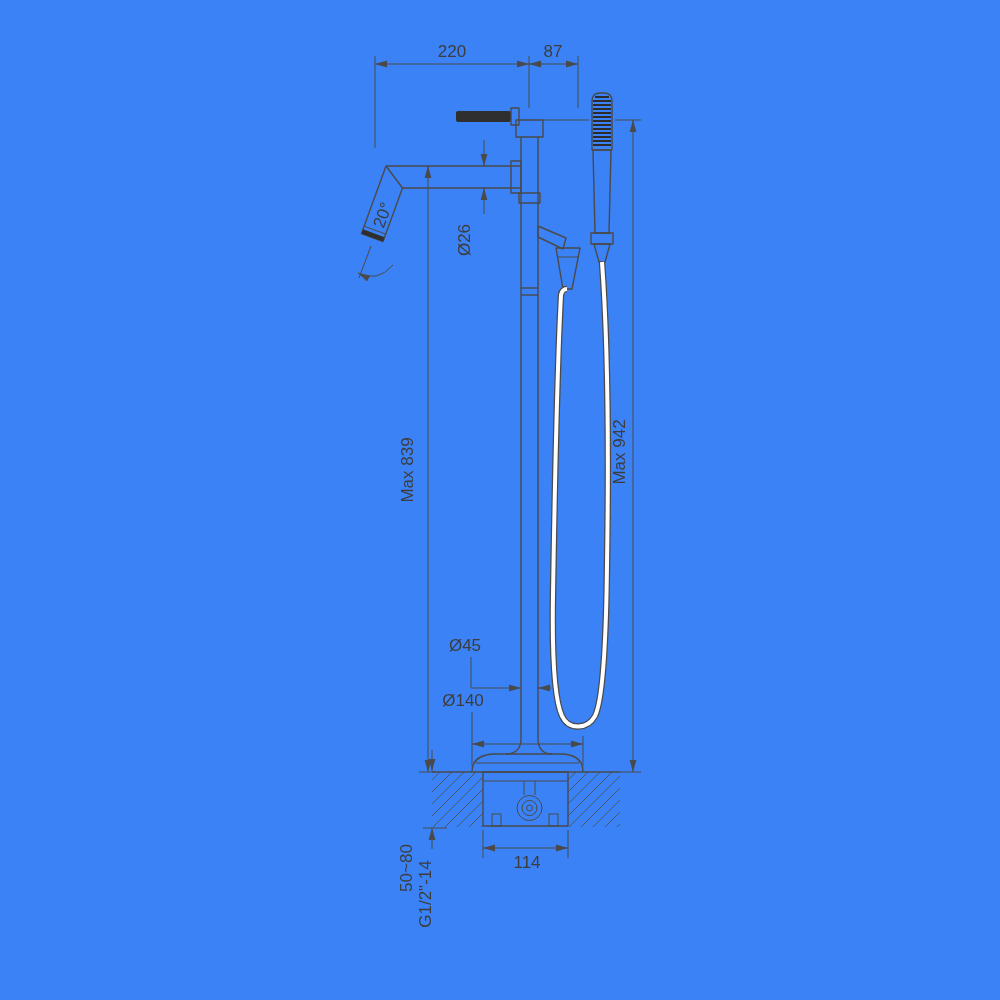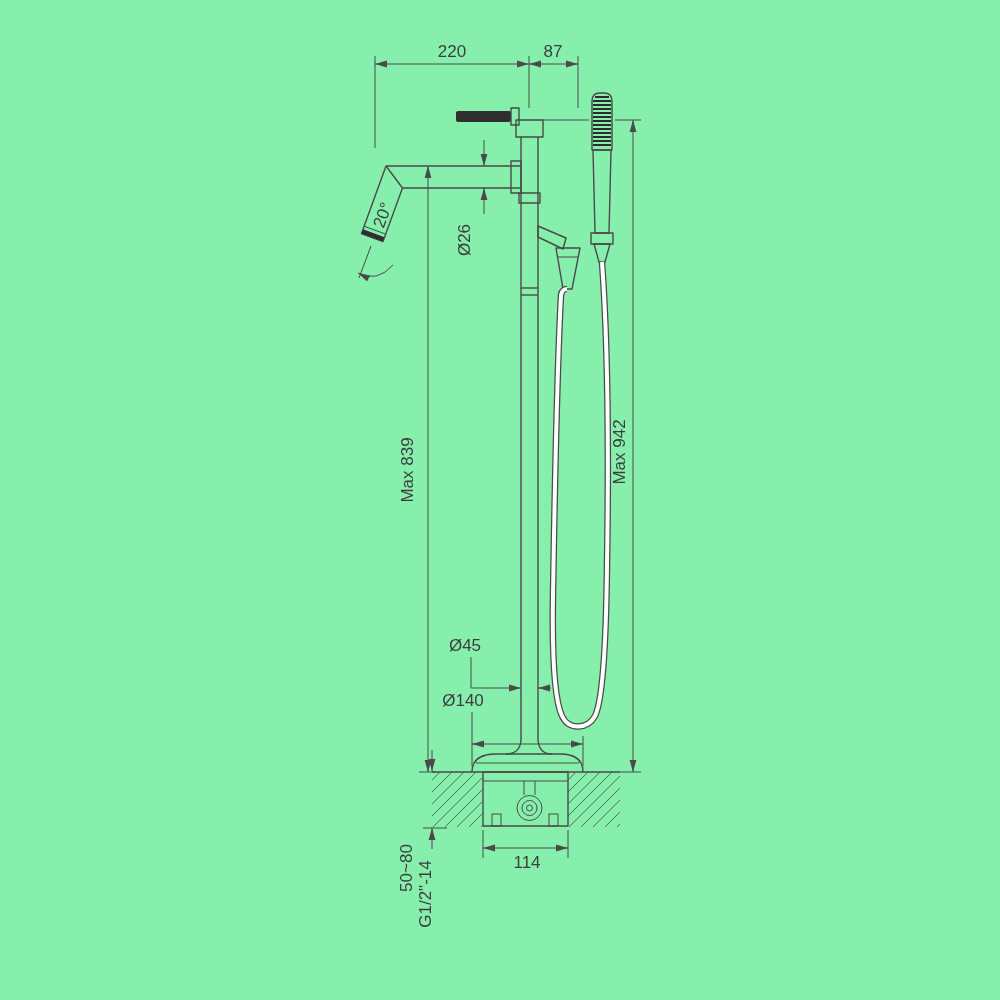--- a/index.html
+++ b/index.html
@@ -1,16 +1,16 @@
 <!DOCTYPE html>
 <html><head>
 <meta charset="utf-8">
 <style>
   html,body{margin:0;padding:0;background:#ffffff;}
-  .canvas{position:relative;width:1000px;height:1000px;background:#86efac;overflow:hidden;}
+  .canvas{position:relative;width:1000px;height:1000px;background:#3b82f6;overflow:hidden;}
   svg{display:block;}
   .body{stroke:#4a4a4a;fill:none;stroke-width:1.4;stroke-linejoin:round;}
   .thin{stroke:#4a4a4a;fill:none;stroke-width:1;}
   .dim{stroke:#4a4a4a;fill:none;stroke-width:1;}
   .hatch line{stroke:#4a4a4a;stroke-width:0.8;}
   .dark{fill:#2f2f2f;stroke:none;}
   .grip line{stroke:#2c2c2c;stroke-width:2;}
   .hose-dark{stroke:#4a4a4a;stroke-width:6.5;fill:none;}
   .hose-white{stroke:#ffffff;stroke-width:4;fill:none;}
   text{font-family:"Liberation Sans", sans-serif;font-size:17px;fill:#3d3d3d;stroke:none;}

